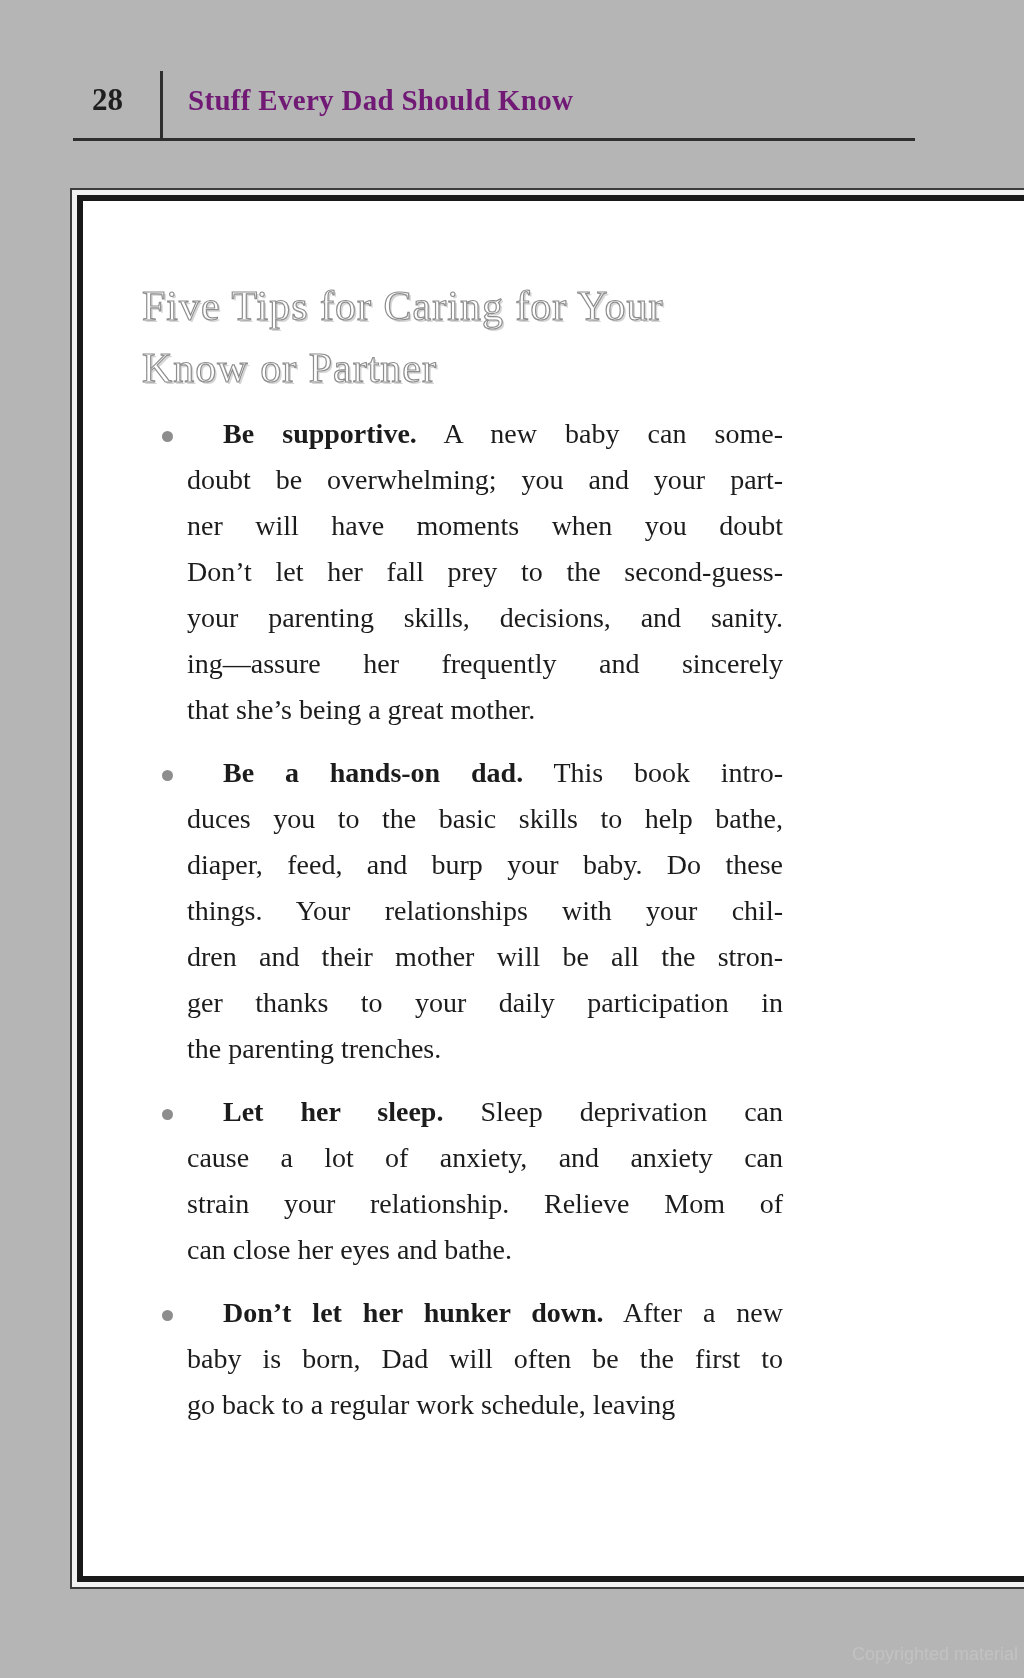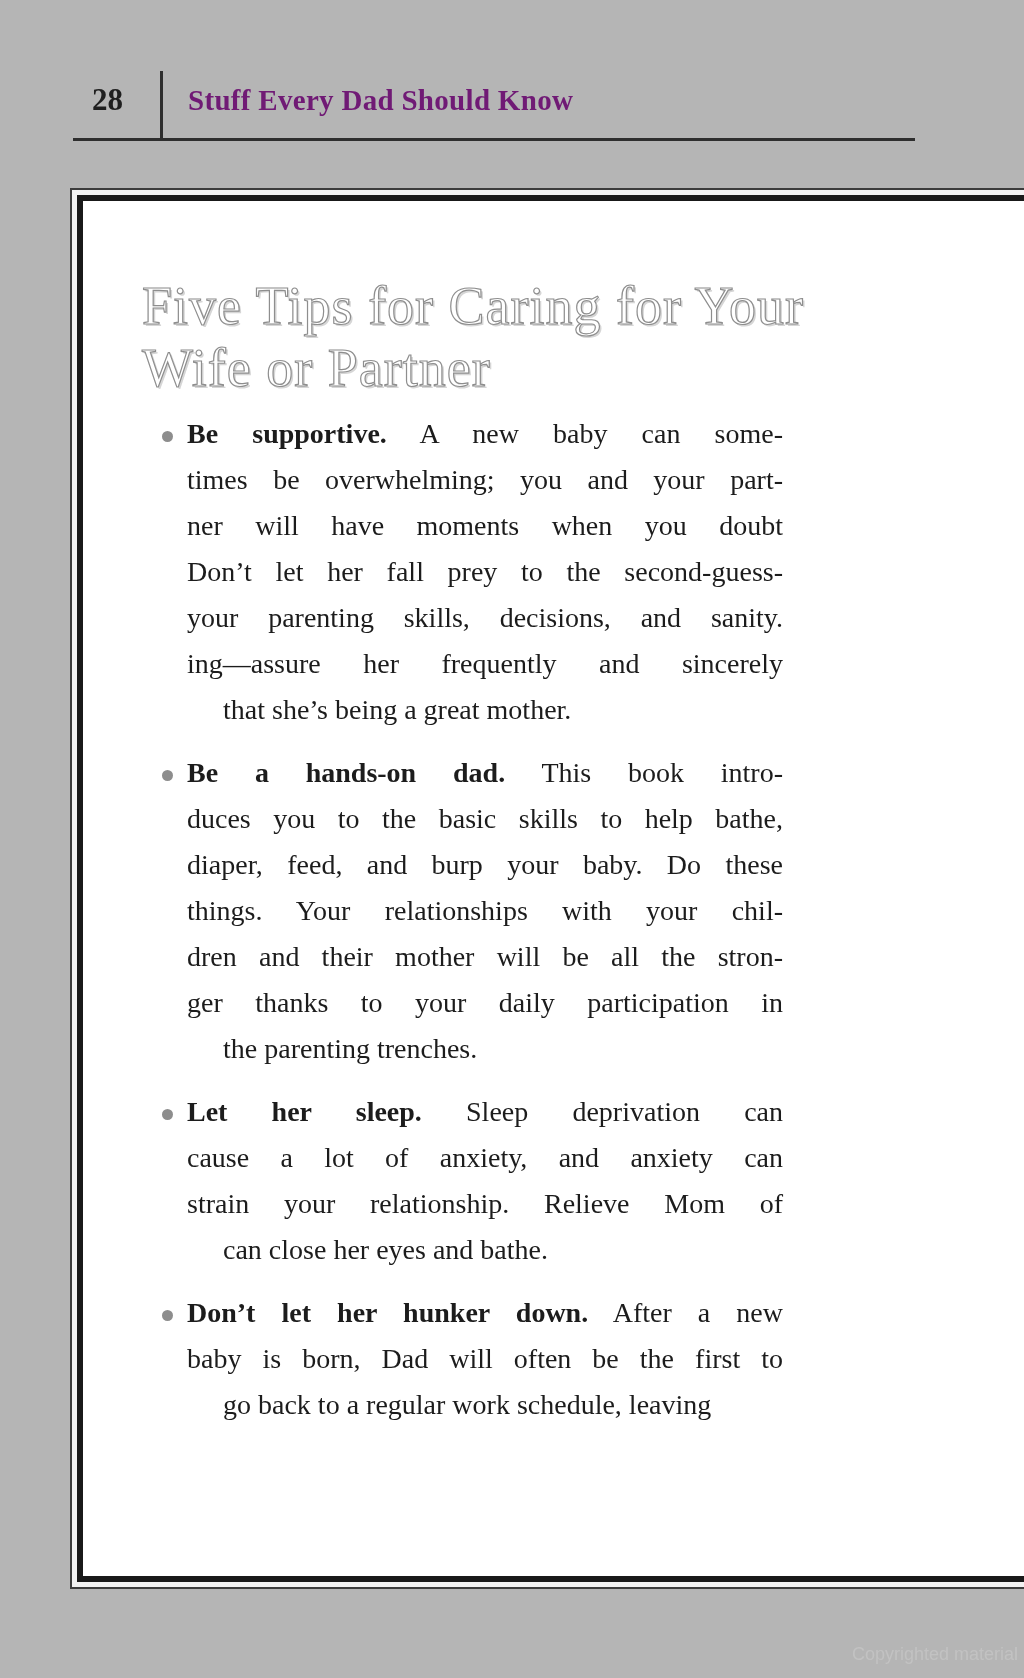--- a/index.html
+++ b/index.html
@@ -61,21 +61,21 @@
   .panel-inner {
     width: 100%; height: 100%;
     border: 6px solid #191919;
     background: #ffffff;
     padding: 74px 0 0 59px;
     overflow: hidden;
   }
 
   
   .section-title {
-    font-size: 54px;
+    font-size: 42px;
     line-height: 62px;
     font-weight: normal;
     letter-spacing: 1px;
     color: #9a9a9a;
   }
   @supports (-webkit-text-stroke: 1px #000) {
     .section-title {
       color: #ffffff;
       -webkit-text-stroke: 1.2px #8e8e8e;
       text-shadow: 2px 2px 0 #d6d6d6;
@@ -107,23 +107,22 @@
     line-height: 46px;
     color: #1c1c1c;
   }
   .tip-line {
     text-align: justify;
     text-align-last: justify;
   }
   .tip-line.last {
     text-align: center;
     text-align-last: left;
-    margin-left: 36px;
   }
-  .tip-bold { font-weight: bold; }
+  .tip-bold { font-weight: bold; margin-left: 36px; }
 
   
   .watermark {
     position: absolute;
     right: 6px; bottom: 13px;
     font-family: "Liberation Sans", sans-serif;
     font-size: 18px;
     color: #c2c2c2;
   }
 </style>
@@ -136,28 +135,28 @@
     <span class="page-num">28</span>
     <span class="header-divider"></span>
     <span class="book-title">Stuff Every Dad Should Know</span>
   </div>
   <div class="header-rule"></div>
 
   <div class="panel">
     <div class="panel-inner">
       <h1 class="section-title">
         <span class="title-line">Five Tips for Caring for Your</span>
-        <span class="title-line">Wife or Partner</span>
+        <span class="title-line">Know or Partner</span>
       </h1>
       <ul class="tips" id="tips-list">
           <li class="tip-item">
             <span class="tip-dot"></span>
             <div class="tip-text">
               <div class="tip-line"><span class="tip-bold">Be supportive.</span> A new baby can some-</div>
-              <div class="tip-line">times be overwhelming; you and your part-</div>
+              <div class="tip-line">doubt be overwhelming; you and your part-</div>
               <div class="tip-line">ner will have moments when you doubt</div>
               <div class="tip-line">Don’t let her fall prey to the second-guess-</div>
               <div class="tip-line">your parenting skills, decisions, and sanity.</div>
               <div class="tip-line">ing—assure her frequently and sincerely</div>
               <div class="tip-line last">that she’s being a great mother.</div>
             </div>
           </li>
           <li class="tip-item">
             <span class="tip-dot"></span>
             <div class="tip-text">

